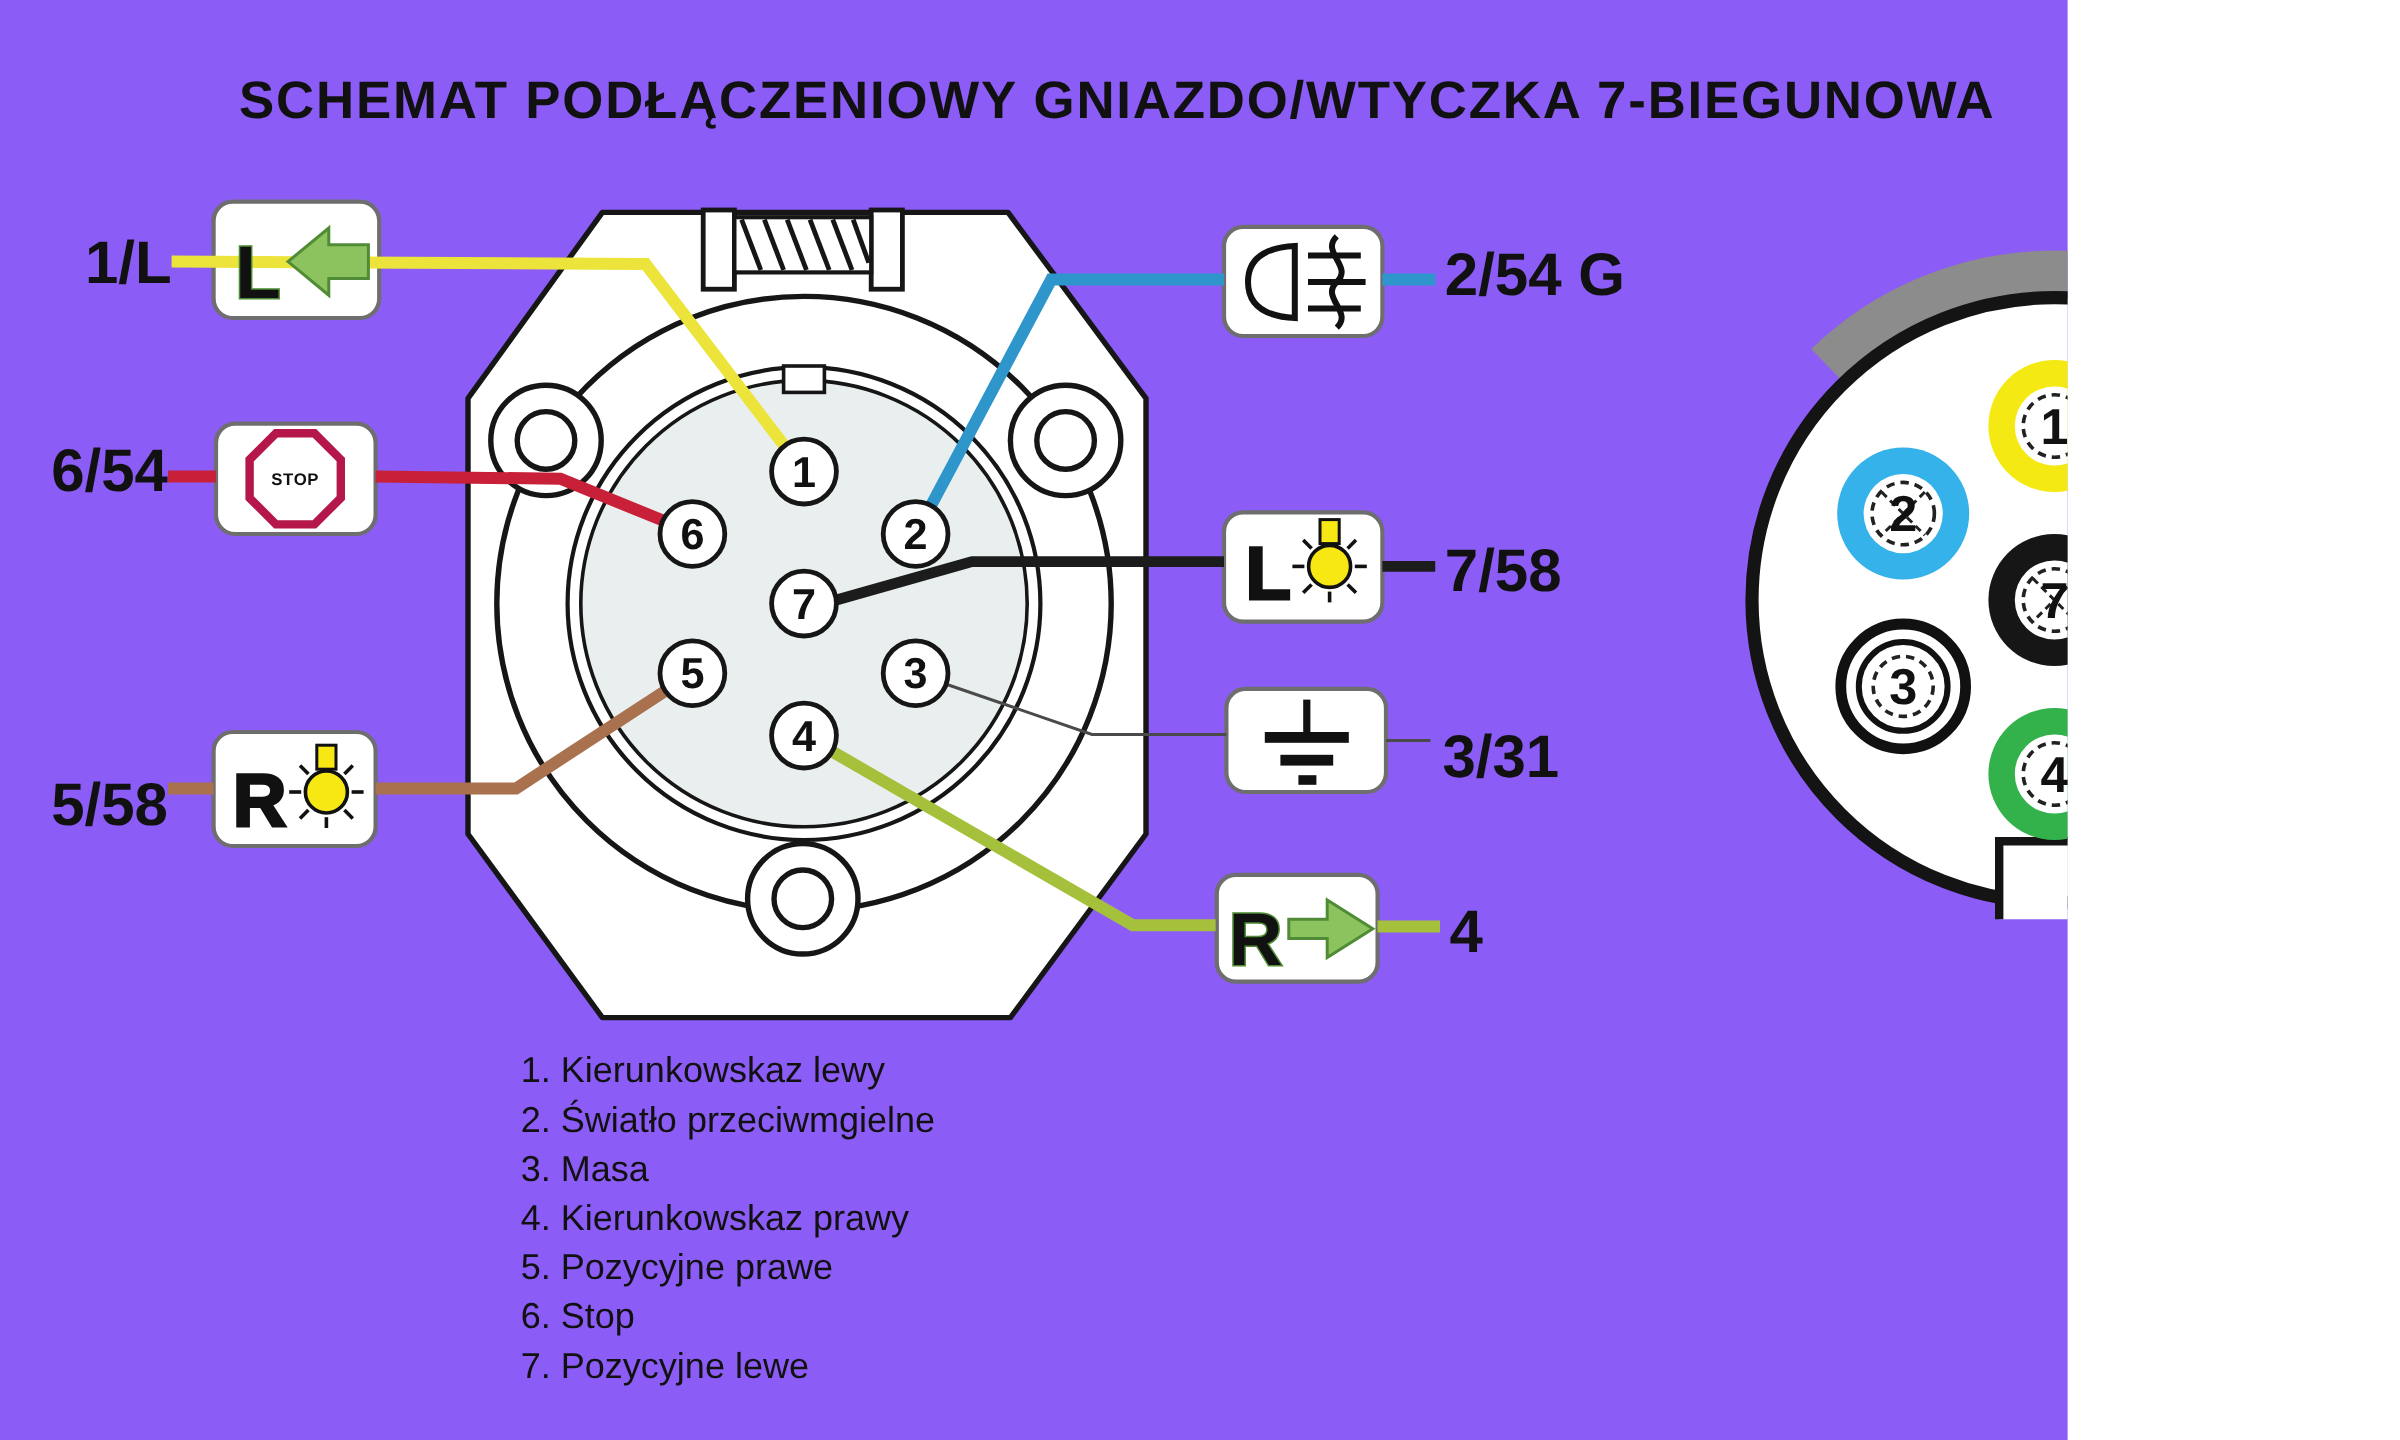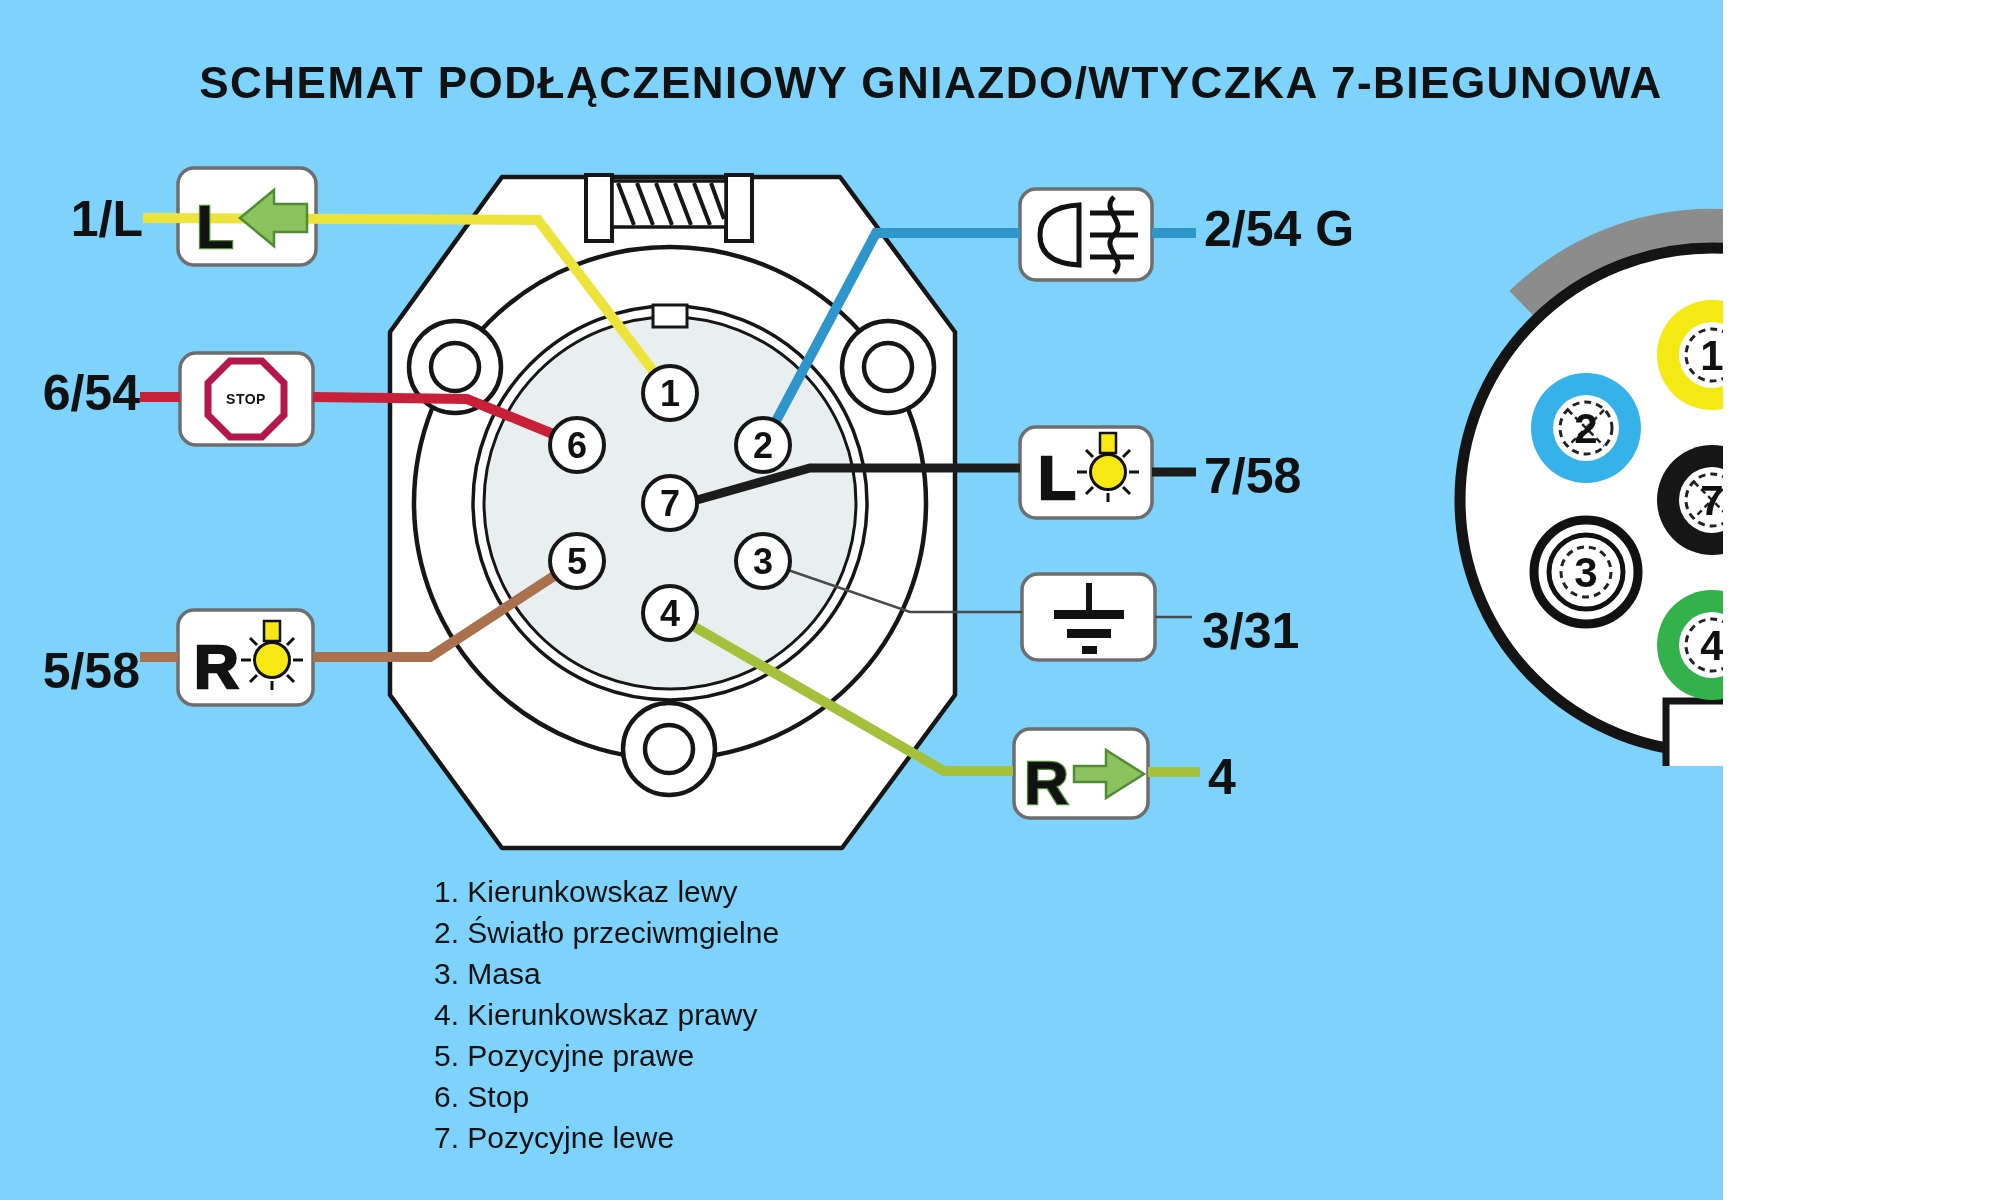--- a/index.html
+++ b/index.html
@@ -1,16 +1,16 @@
 <!DOCTYPE html>
 <html><head>
 <meta charset="utf-8">
 <style>
   html,body{margin:0;padding:0;background:#ffffff;}
-  .stage{position:relative;width:1723px;height:1200px;background:#7dd3fc;overflow:hidden;
+  .stage{position:relative;width:1723px;height:1200px;background:#8b5cf6;overflow:hidden;
          font-family:"Liberation Sans", sans-serif;}
   svg{position:absolute;left:0;top:0;}
   text{font-family:"Liberation Sans", sans-serif;fill:#111;}
   .title{font-size:44px;font-weight:bold;letter-spacing:1.5px;}
   .biglabel{font-size:50px;font-weight:bold;}
   .pin-num{font-size:36px;font-weight:bold;}
   .plug-num{font-size:42px;font-weight:bold;}
   .legend-line{font-size:30px;}
   .stop-txt{font-size:14px;font-weight:bold;letter-spacing:.5px;}
   .icon-letter-green{font-size:62px;font-weight:bold;}

